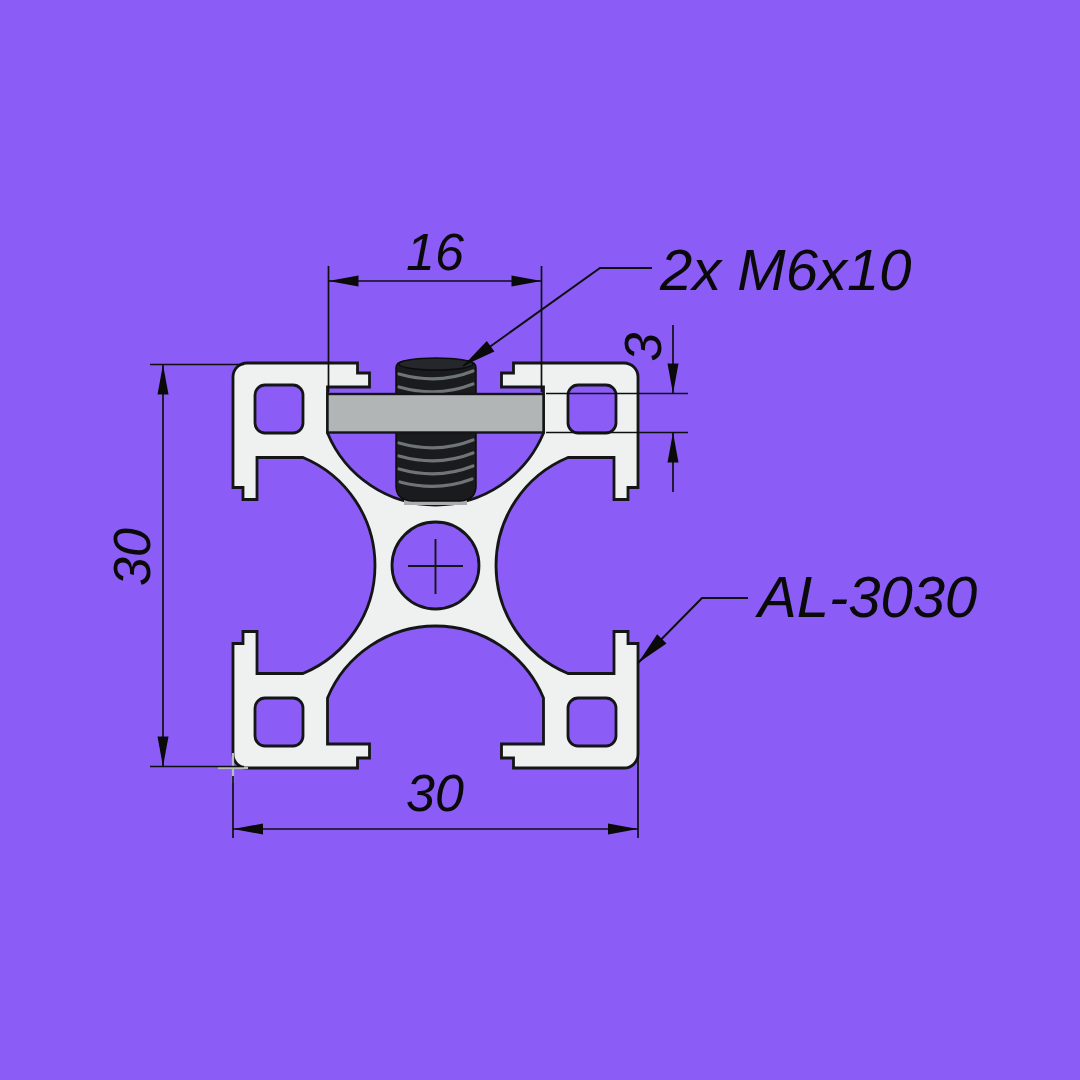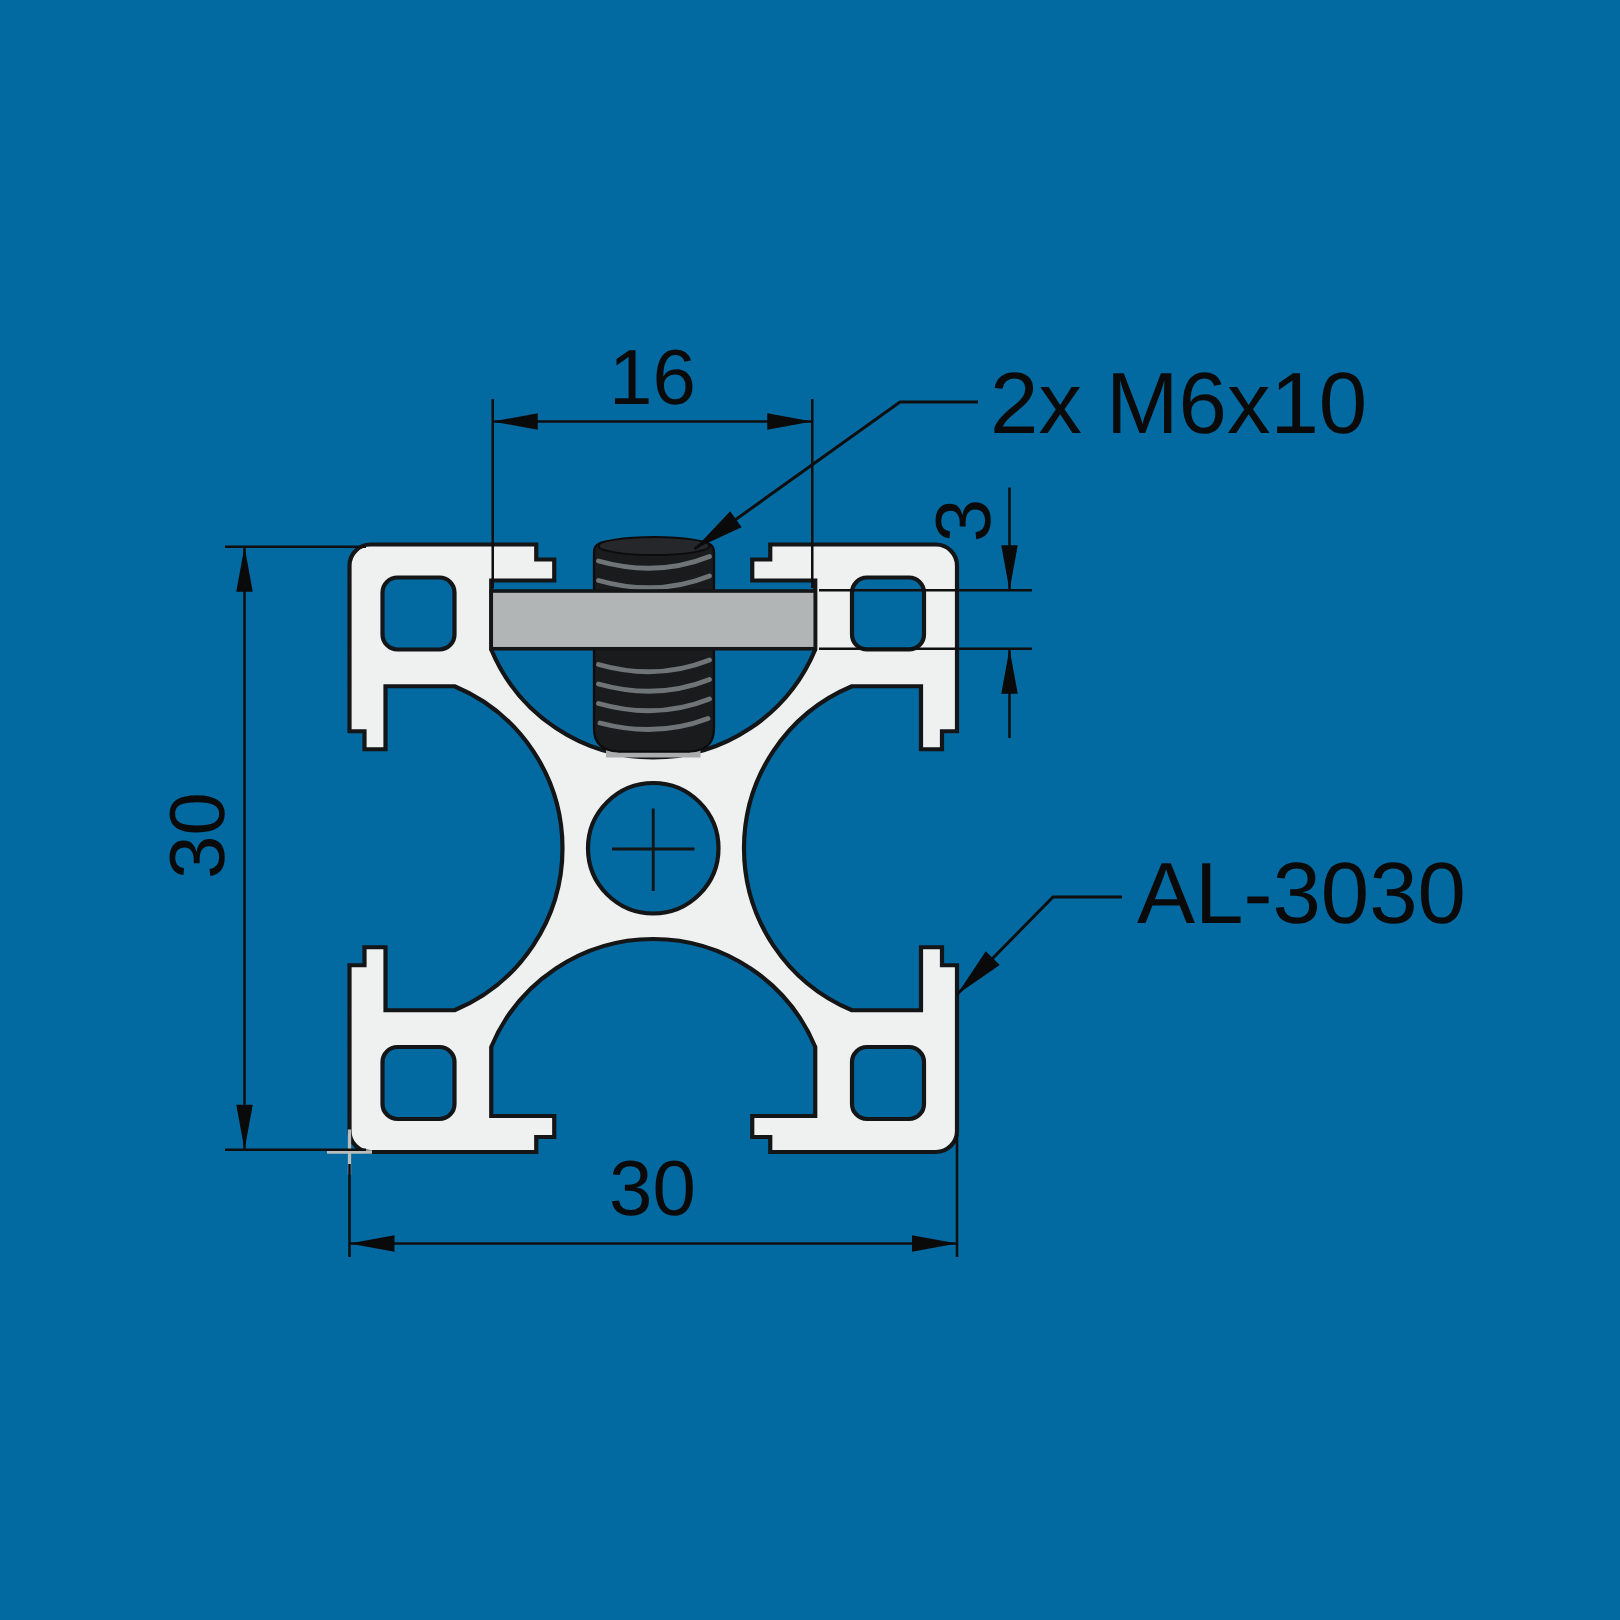--- a/index.html
+++ b/index.html
@@ -7,21 +7,22 @@
     padding: 0;
     background: #ffffff;
     width: 1080px;
     height: 1080px;
     overflow: hidden;
   }
   .drawing-stage {
     width: 1080px;
     height: 1080px;
     position: relative;
-    background: #0369a1;
+    background: #8b5cf6;
+    font-style: italic;
   }
   svg { display: block; }
   text {
     font-family: "Liberation Sans", "DejaVu Sans", sans-serif;
     fill: #0a0a0a;
   }
   .dim-text  { font-size: 52px; font-weight: 400; }
   .label-text{ font-size: 58px; font-weight: 400; }
   .outline   { fill: #eff1f1; stroke: #141516; stroke-width: 2.8px; }
   .thinline  { stroke: #0f0f10; stroke-width: 1.7px; fill: none; }

